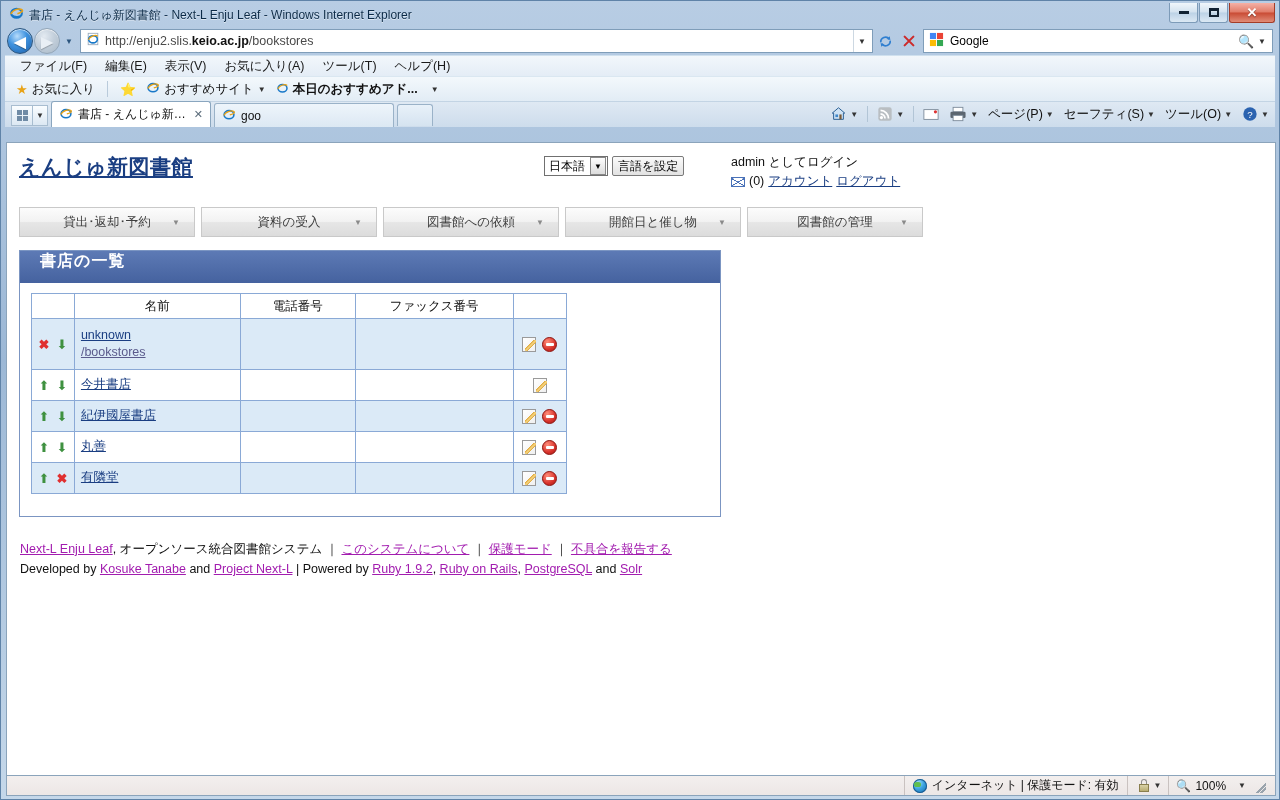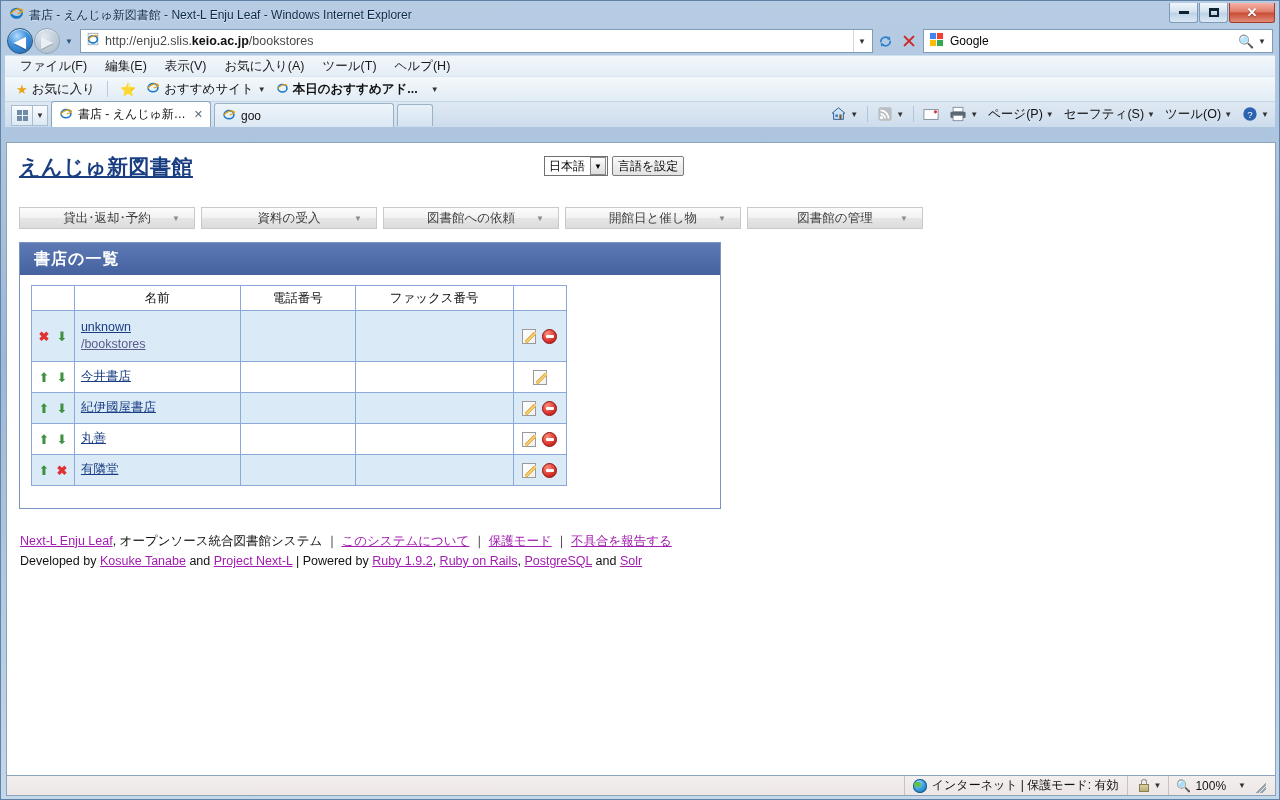--- a/index.html
+++ b/index.html
@@ -233,37 +233,37 @@
   .mailicon:after {
     content:""; position:absolute; left:0; top:0; width:12px; height:7px;
     border-top: 1px solid transparent;
     background: linear-gradient(to bottom right, transparent 44%, #4a72b8 45%, #4a72b8 52%, transparent 53%),
                 linear-gradient(to bottom left, transparent 44%, #4a72b8 45%, #4a72b8 52%, transparent 53%);
   }
 
   
   .navrow { display: flex; gap: 6px; margin-top: 2px; }
   .navbutton {
-    width: 176px; height: 22px;
+    width: 176px; height: 30px;
     border: 1px solid #c9c9c9;
     background: linear-gradient(to bottom,#fcfcfc 0%, #f2f2f2 48%, #e6e6e6 52%, #dcdcdc 100%);
     display: flex; align-items: center; justify-content: center;
     position: relative;
     font-size: 12.5px; color: #3d3d3d;
   }
   .navbutton .nb-caret { position: absolute; right: 14px; font-size: 8px; color: #8a8a8a; }
 
   
   .content { display: flex; gap: 10px; margin-top: 13px; align-items: flex-start; }
   .maincol { width: 702px; }
   .panel { border: 1px solid #7b95c2; background: #fff; }
   .panel-head {
     height: 32px; background: #4f6ba8;
     background: linear-gradient(to bottom,#5d7ab5,#45629f);
-    display: flex; align-items: center; padding-left: 14px;
+    display: flex; padding-left: 20px;
   }
   .panel-head .ttl { color: #fff; font-size: 16px; font-weight: bold; letter-spacing: 1px; }
   .panel-body { padding: 10px 11px 22px 11px; }
 
   table.listing { border-collapse: collapse; width: 536px; }
   table.listing th, table.listing td {
     border: 1px solid #8aa9d6;
     font-size: 12.5px;
     color: #111;
     padding: 0;
@@ -585,20 +585,29 @@
         <div class="site-title">えんじゅ新図書館</div>
 
         <div class="langbox">
           <div class="langsel">
             <span class="val">日本語</span>
             <span class="arrowbox">▼</span>
           </div>
           <div class="langbtn">言語を設定</div>
         </div>
 
+        <div class="userinfo">
+          <div>admin としてログイン</div>
+          <div class="row2">
+            <span class="mailicon"></span>
+            <span>(0)</span>
+            <a href="#">アカウント</a>
+            <a href="#">ログアウト</a>
+          </div>
+        </div>
       </div>
 
       <div class="navrow">
         <div class="navbutton">
           <span>貸出･返却･予約</span>
           <span class="nb-caret">▼</span>
         </div>
         <div class="navbutton">
           <span>資料の受入</span>
           <span class="nb-caret">▼</span>

